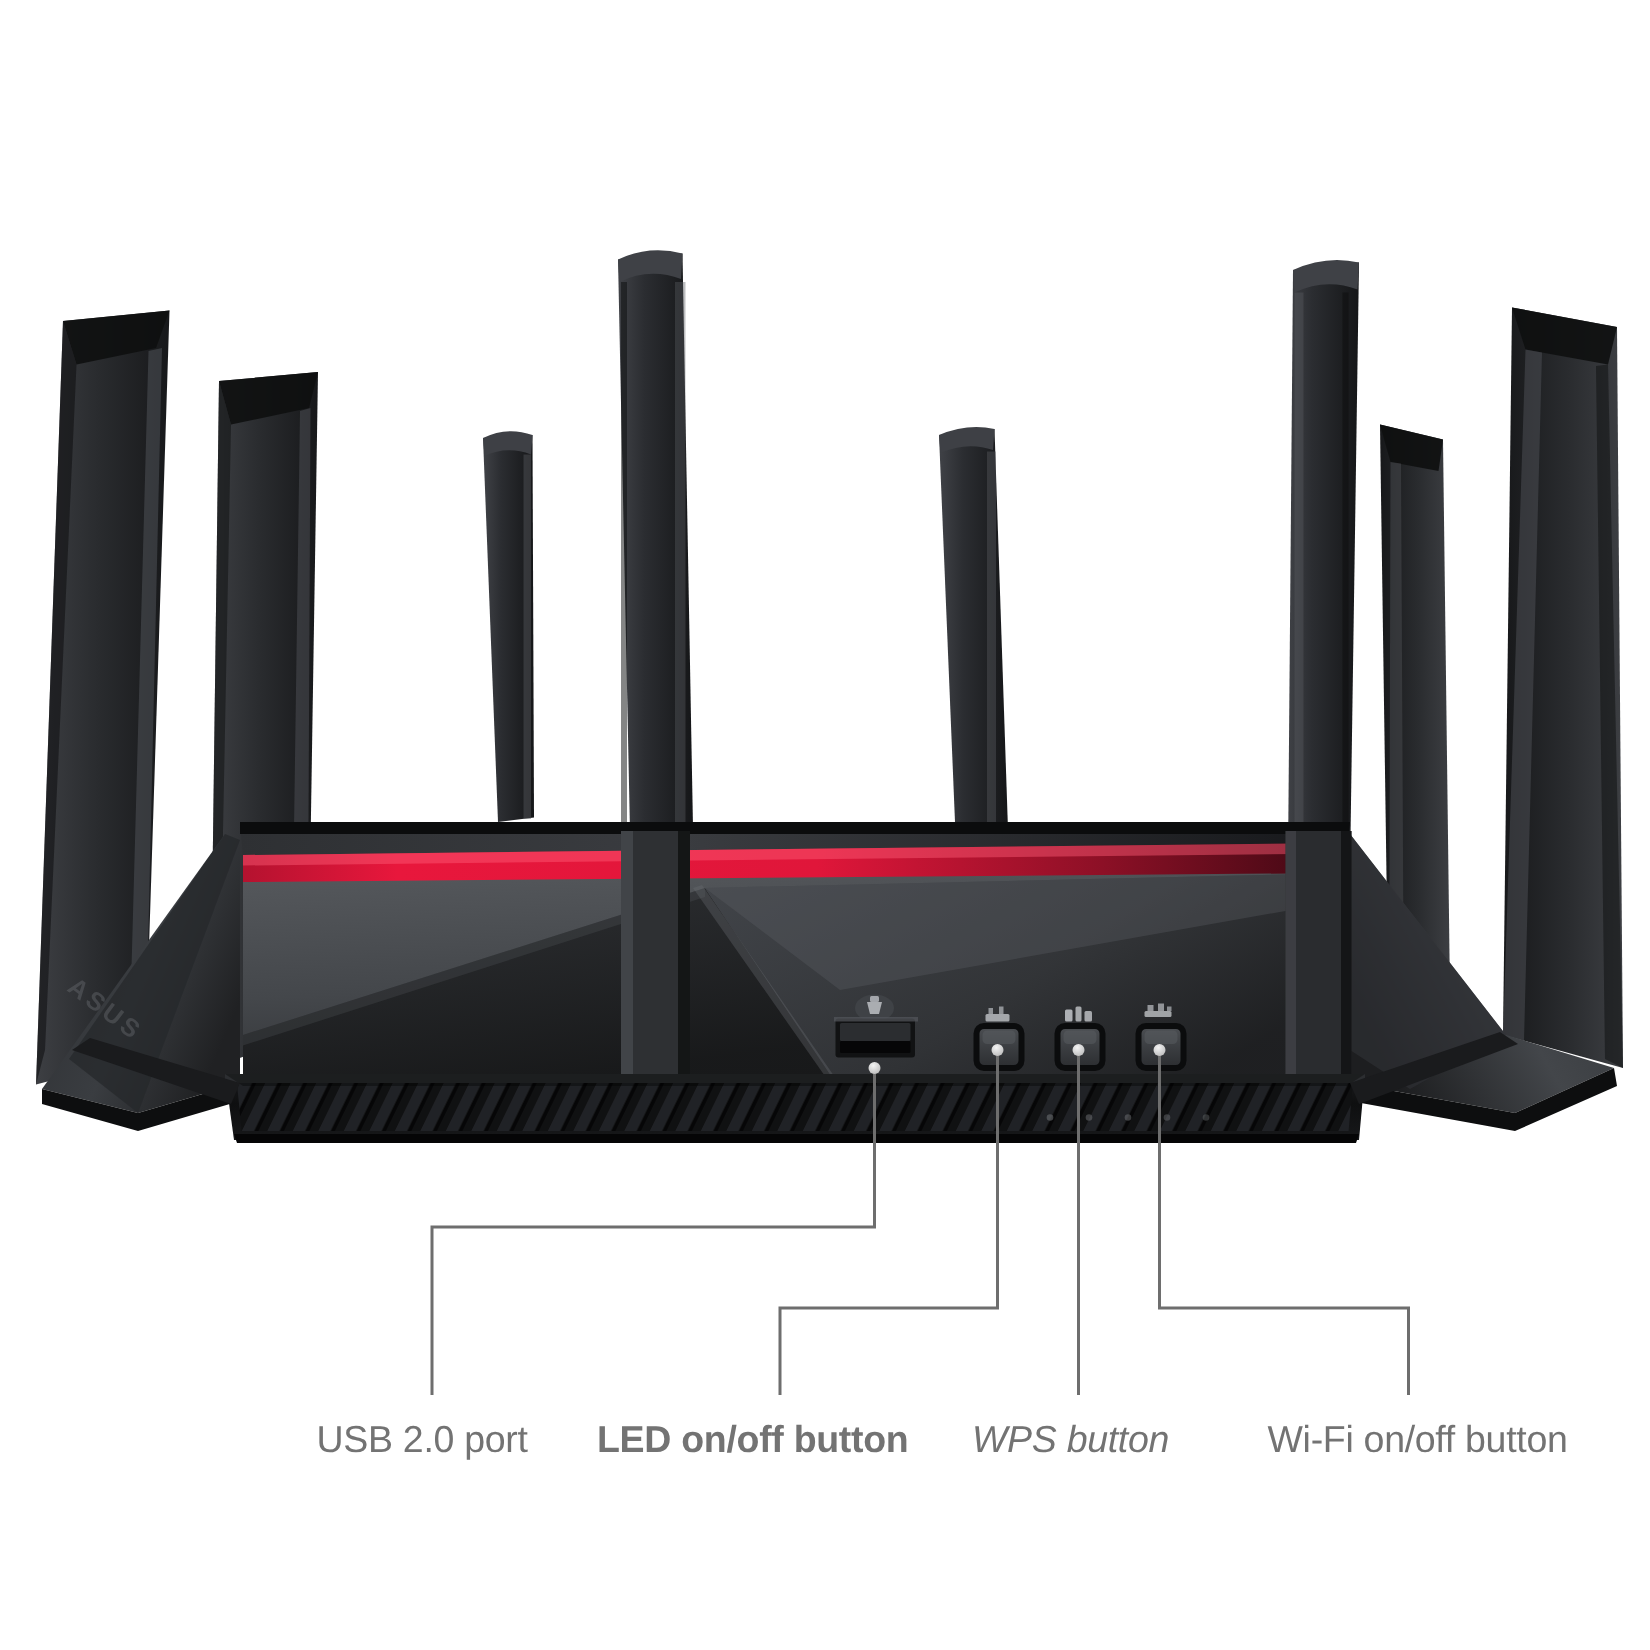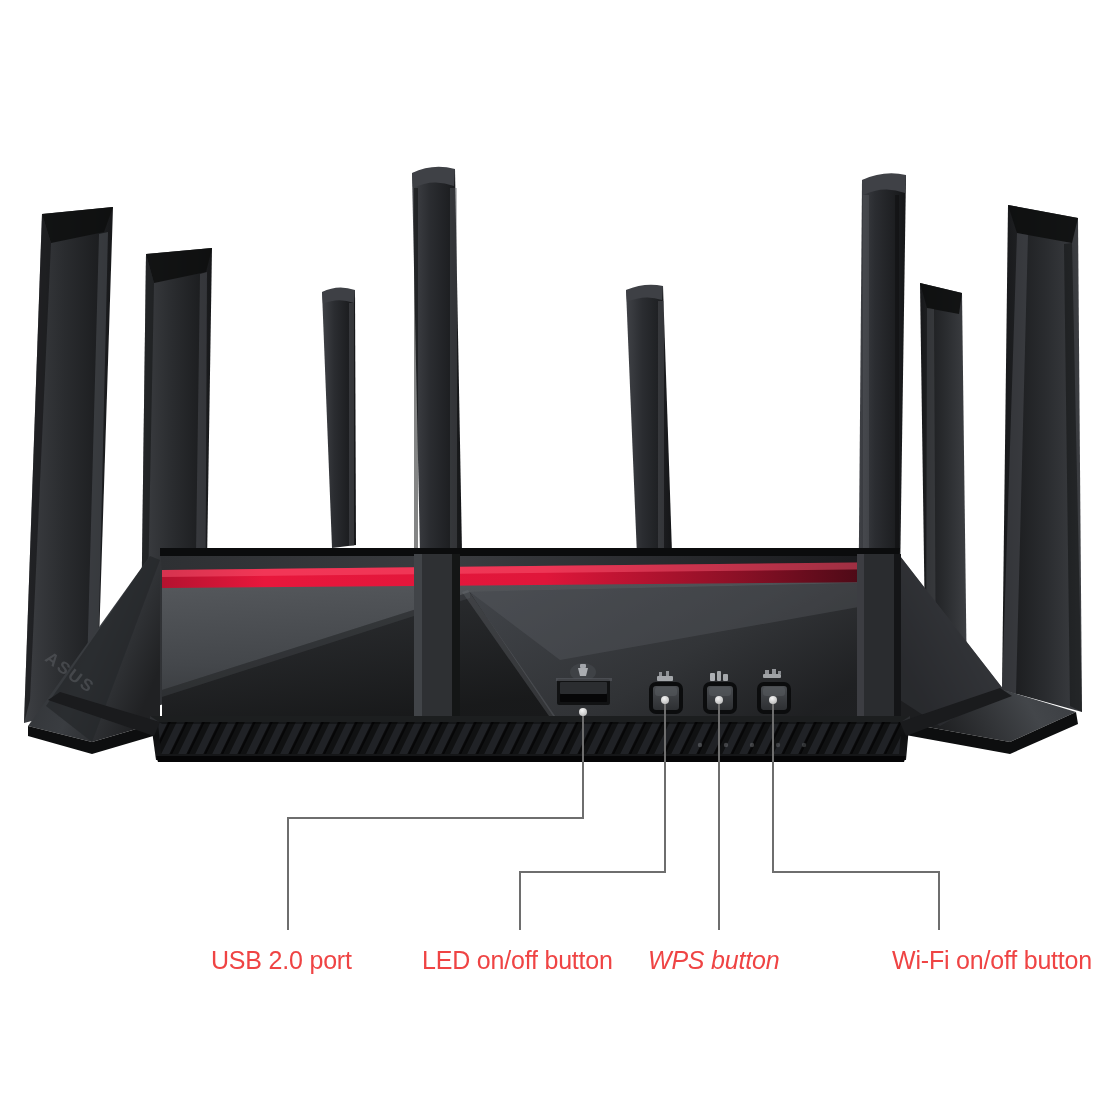--- a/index.html
+++ b/index.html
@@ -5,21 +5,21 @@
   html,body{margin:0;padding:0;background:#ffffff;}
   body{width:1100px;height:1100px;position:relative;overflow:hidden;
        font-family:"Liberation Sans", sans-serif;}
   #stage{position:absolute;inset:0;width:1100px;height:1100px;background:#ffffff;}
   svg.layer{position:absolute;left:0;top:0;width:1100px;height:1100px;}
   .callout-label{
     position:absolute;
     font-family:"Liberation Sans", sans-serif;
     font-size:25px;
     font-weight:400;
-    color:#ef4444;
+    color:#737373;
     white-space:nowrap;
     letter-spacing:-0.2px;
   }
 </style>
 </head>
 <body>
 
 <div id="stage">
 
   <svg class="layer" viewBox="0 0 1100 1100">
@@ -266,19 +266,19 @@
     <g>
       <circle cx="583" cy="712" r="4" fill="url(#gDot)"></circle>
       <circle cx="665" cy="700" r="4" fill="url(#gDot)"></circle>
       <circle cx="719" cy="700" r="4" fill="url(#gDot)"></circle>
       <circle cx="773" cy="700" r="4" fill="url(#gDot)"></circle>
     </g>
   </svg>
 
   <div class="callout-label" style="left:211px;top:946px;">USB 2.0 port</div>
 
-  <div class="callout-label" style="left:422px;top:946px;">LED on/off button</div>
+  <div class="callout-label" style="left:398px;top:946px;font-weight:bold;">LED on/off button</div>
 
   <div class="callout-label" style="left:648px;top:946px;font-style:italic;">WPS button</div>
 
-  <div class="callout-label" style="left:892px;top:946px;">Wi-Fi on/off button</div>
+  <div class="callout-label" style="left:845px;top:946px;">Wi-Fi on/off button</div>
 
 </div>
 
 </body></html>

